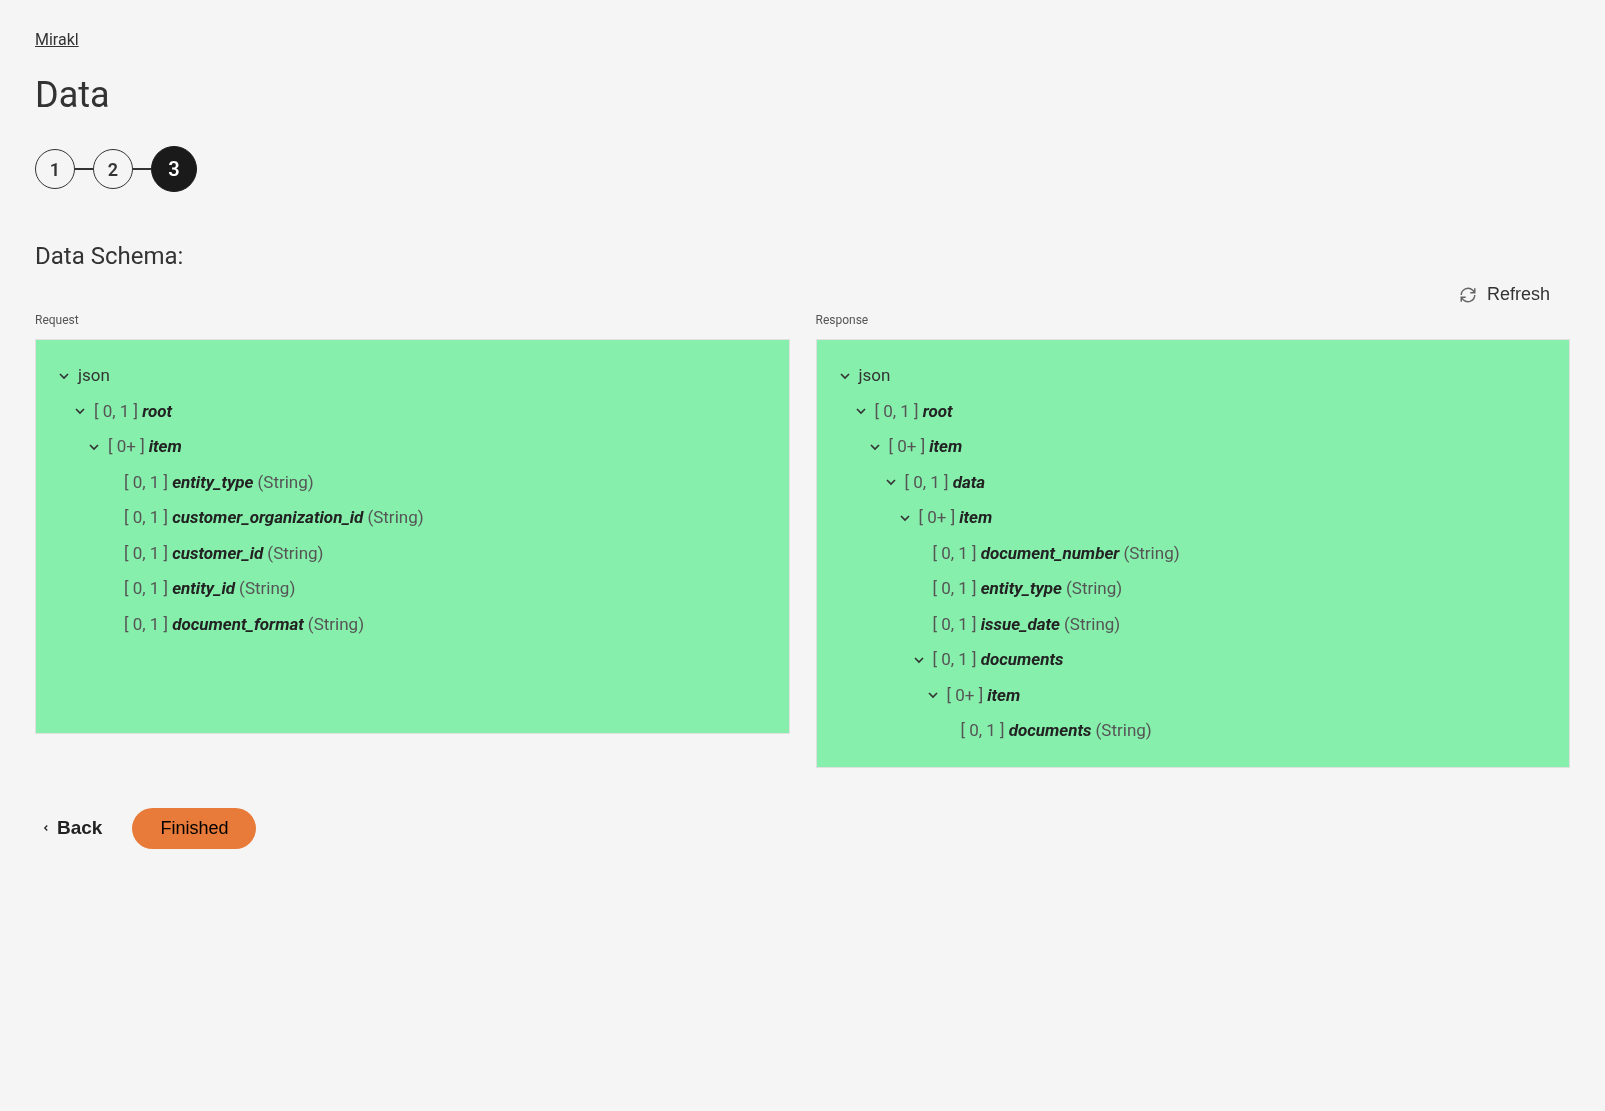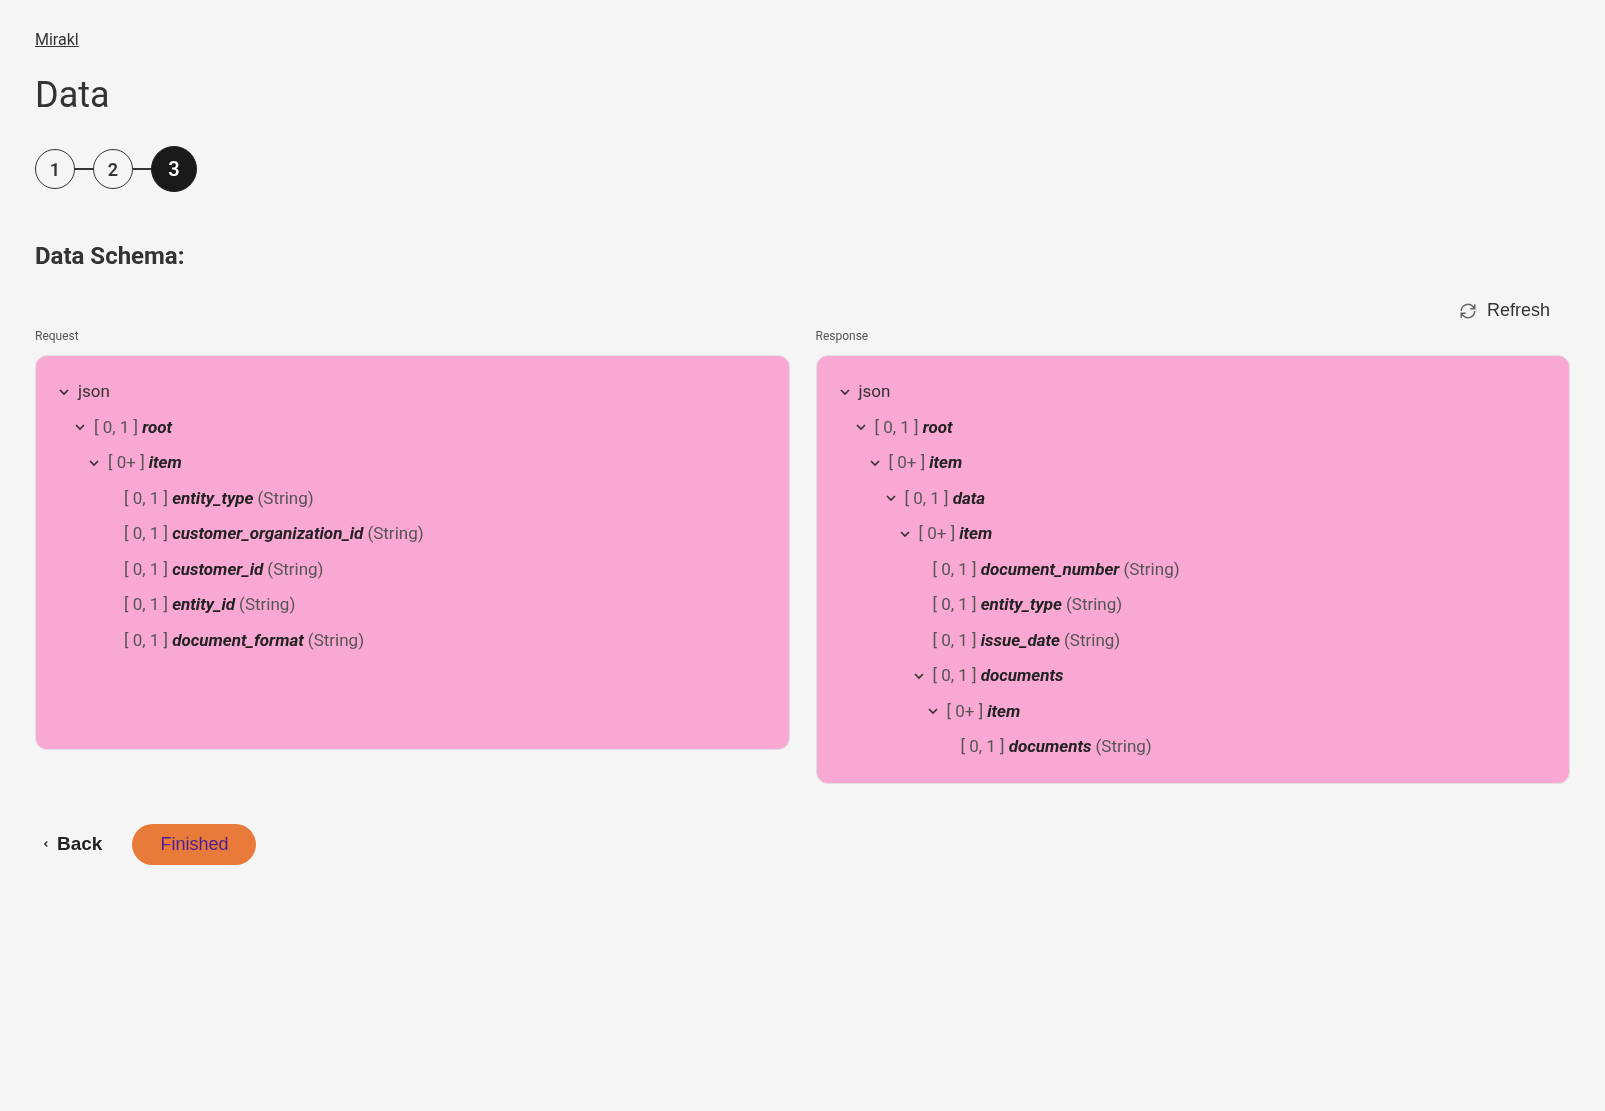--- a/index.html
+++ b/index.html
@@ -52,23 +52,23 @@
       height: 46px;
       font-size: 20px;
     }
     .step-line {
       width: 18px;
       height: 1.5px;
       background: #333;
     }
     .section-title {
       font-size: 24px;
-      font-weight: 700;
-      color: #333;
-      margin-bottom: 30px;
+      font-weight: 400;
+      color: #333;
+      margin-bottom: 14px;
     }
     .refresh-row {
       display: flex;
       justify-content: flex-end;
       margin-bottom: 8px;
       padding-right: 20px;
     }
     .refresh-btn {
       display: flex;
       align-items: center;
@@ -91,23 +91,23 @@
       flex: 1;
       display: flex;
       flex-direction: column;
     }
     .col-header {
       font-size: 12px;
       color: #555;
       margin-bottom: 12px;
     }
     .schema-box {
-      background: #f9a8d4;
+      background: #86efac;
       border: 1px solid #e0e0e0;
-      border-radius: 12px;
+      border-radius: 0;
       padding: 18px 20px;
       min-height: 395px;
     }
     .tree-row {
       display: flex;
       align-items: center;
       padding: 5px 0;
       font-size: 17px;
       color: #333;
       line-height: 1.5;
@@ -168,21 +168,21 @@
     .pill-btn {
       border: none;
       border-radius: 22px;
       padding: 10px 28px;
       font-size: 18px;
       font-weight: 500;
       cursor: pointer;
     }
     .pill-primary {
       background: #e87b3a;
-      color: #4c1d95;
+      color: #000000;
     }
     .pill-secondary {
       background: #9e9e9e;
       color: #fff;
     }
   </style>
 </head>
 <body>
 
 

